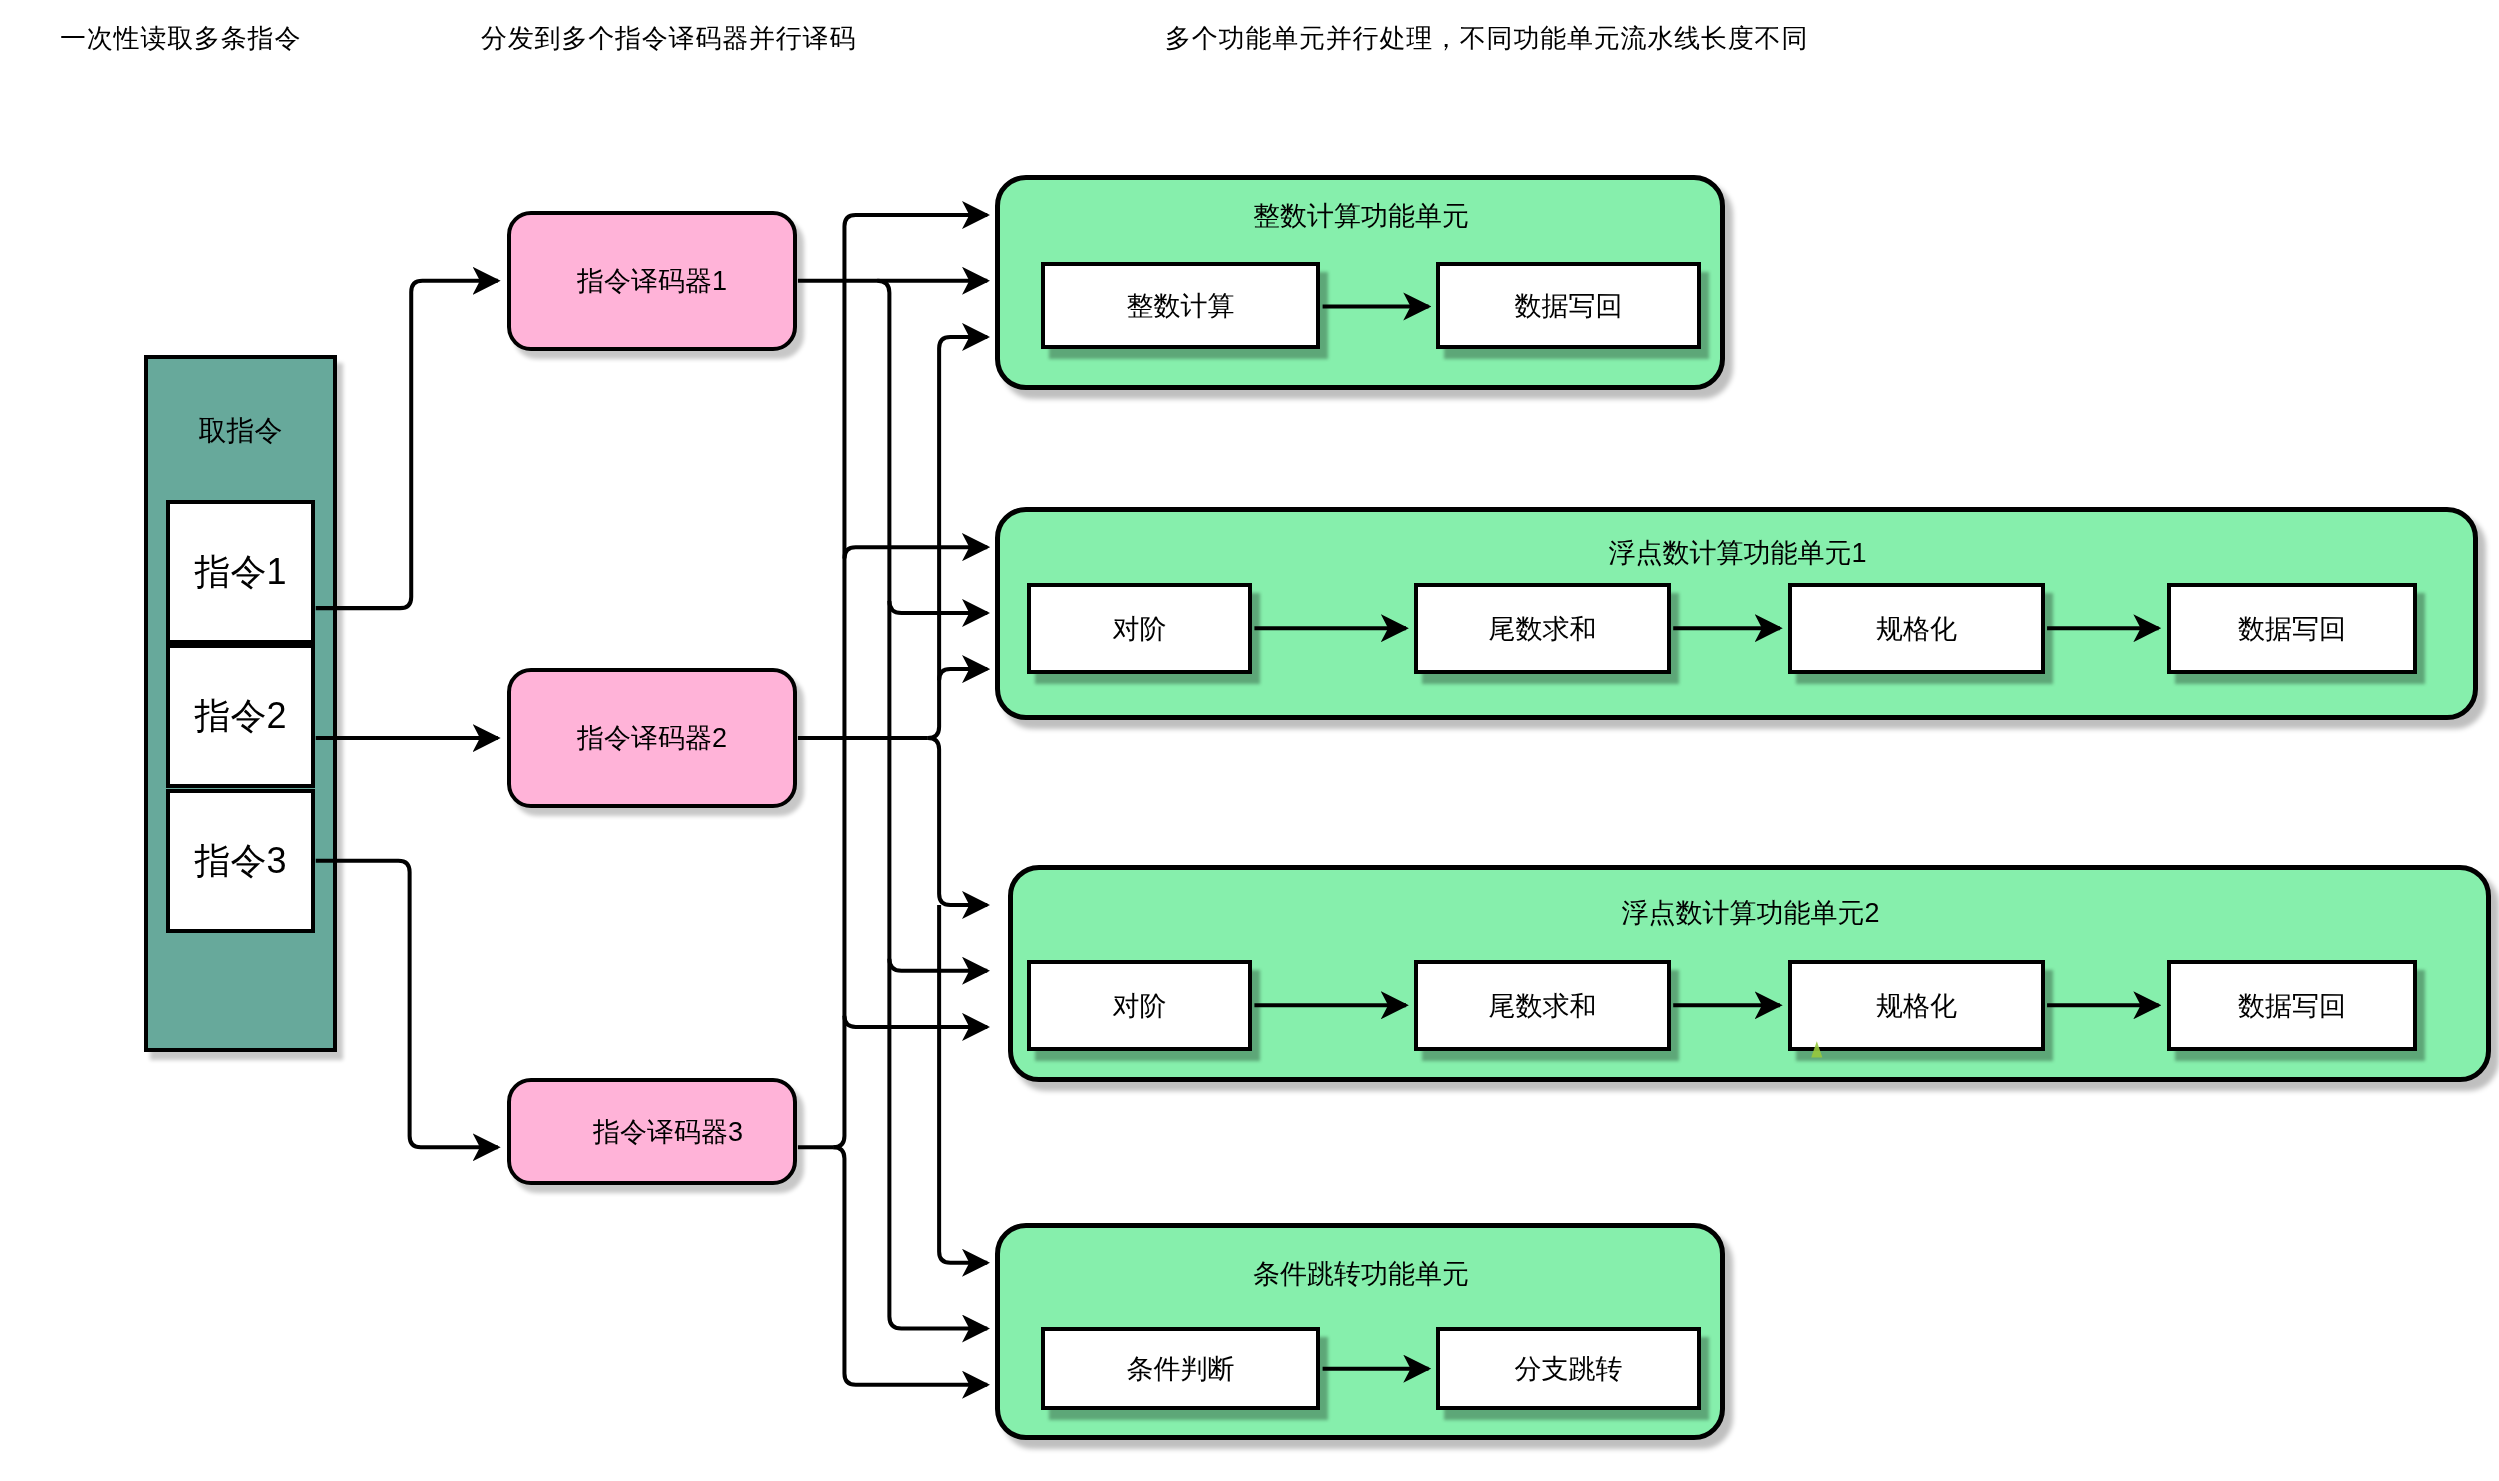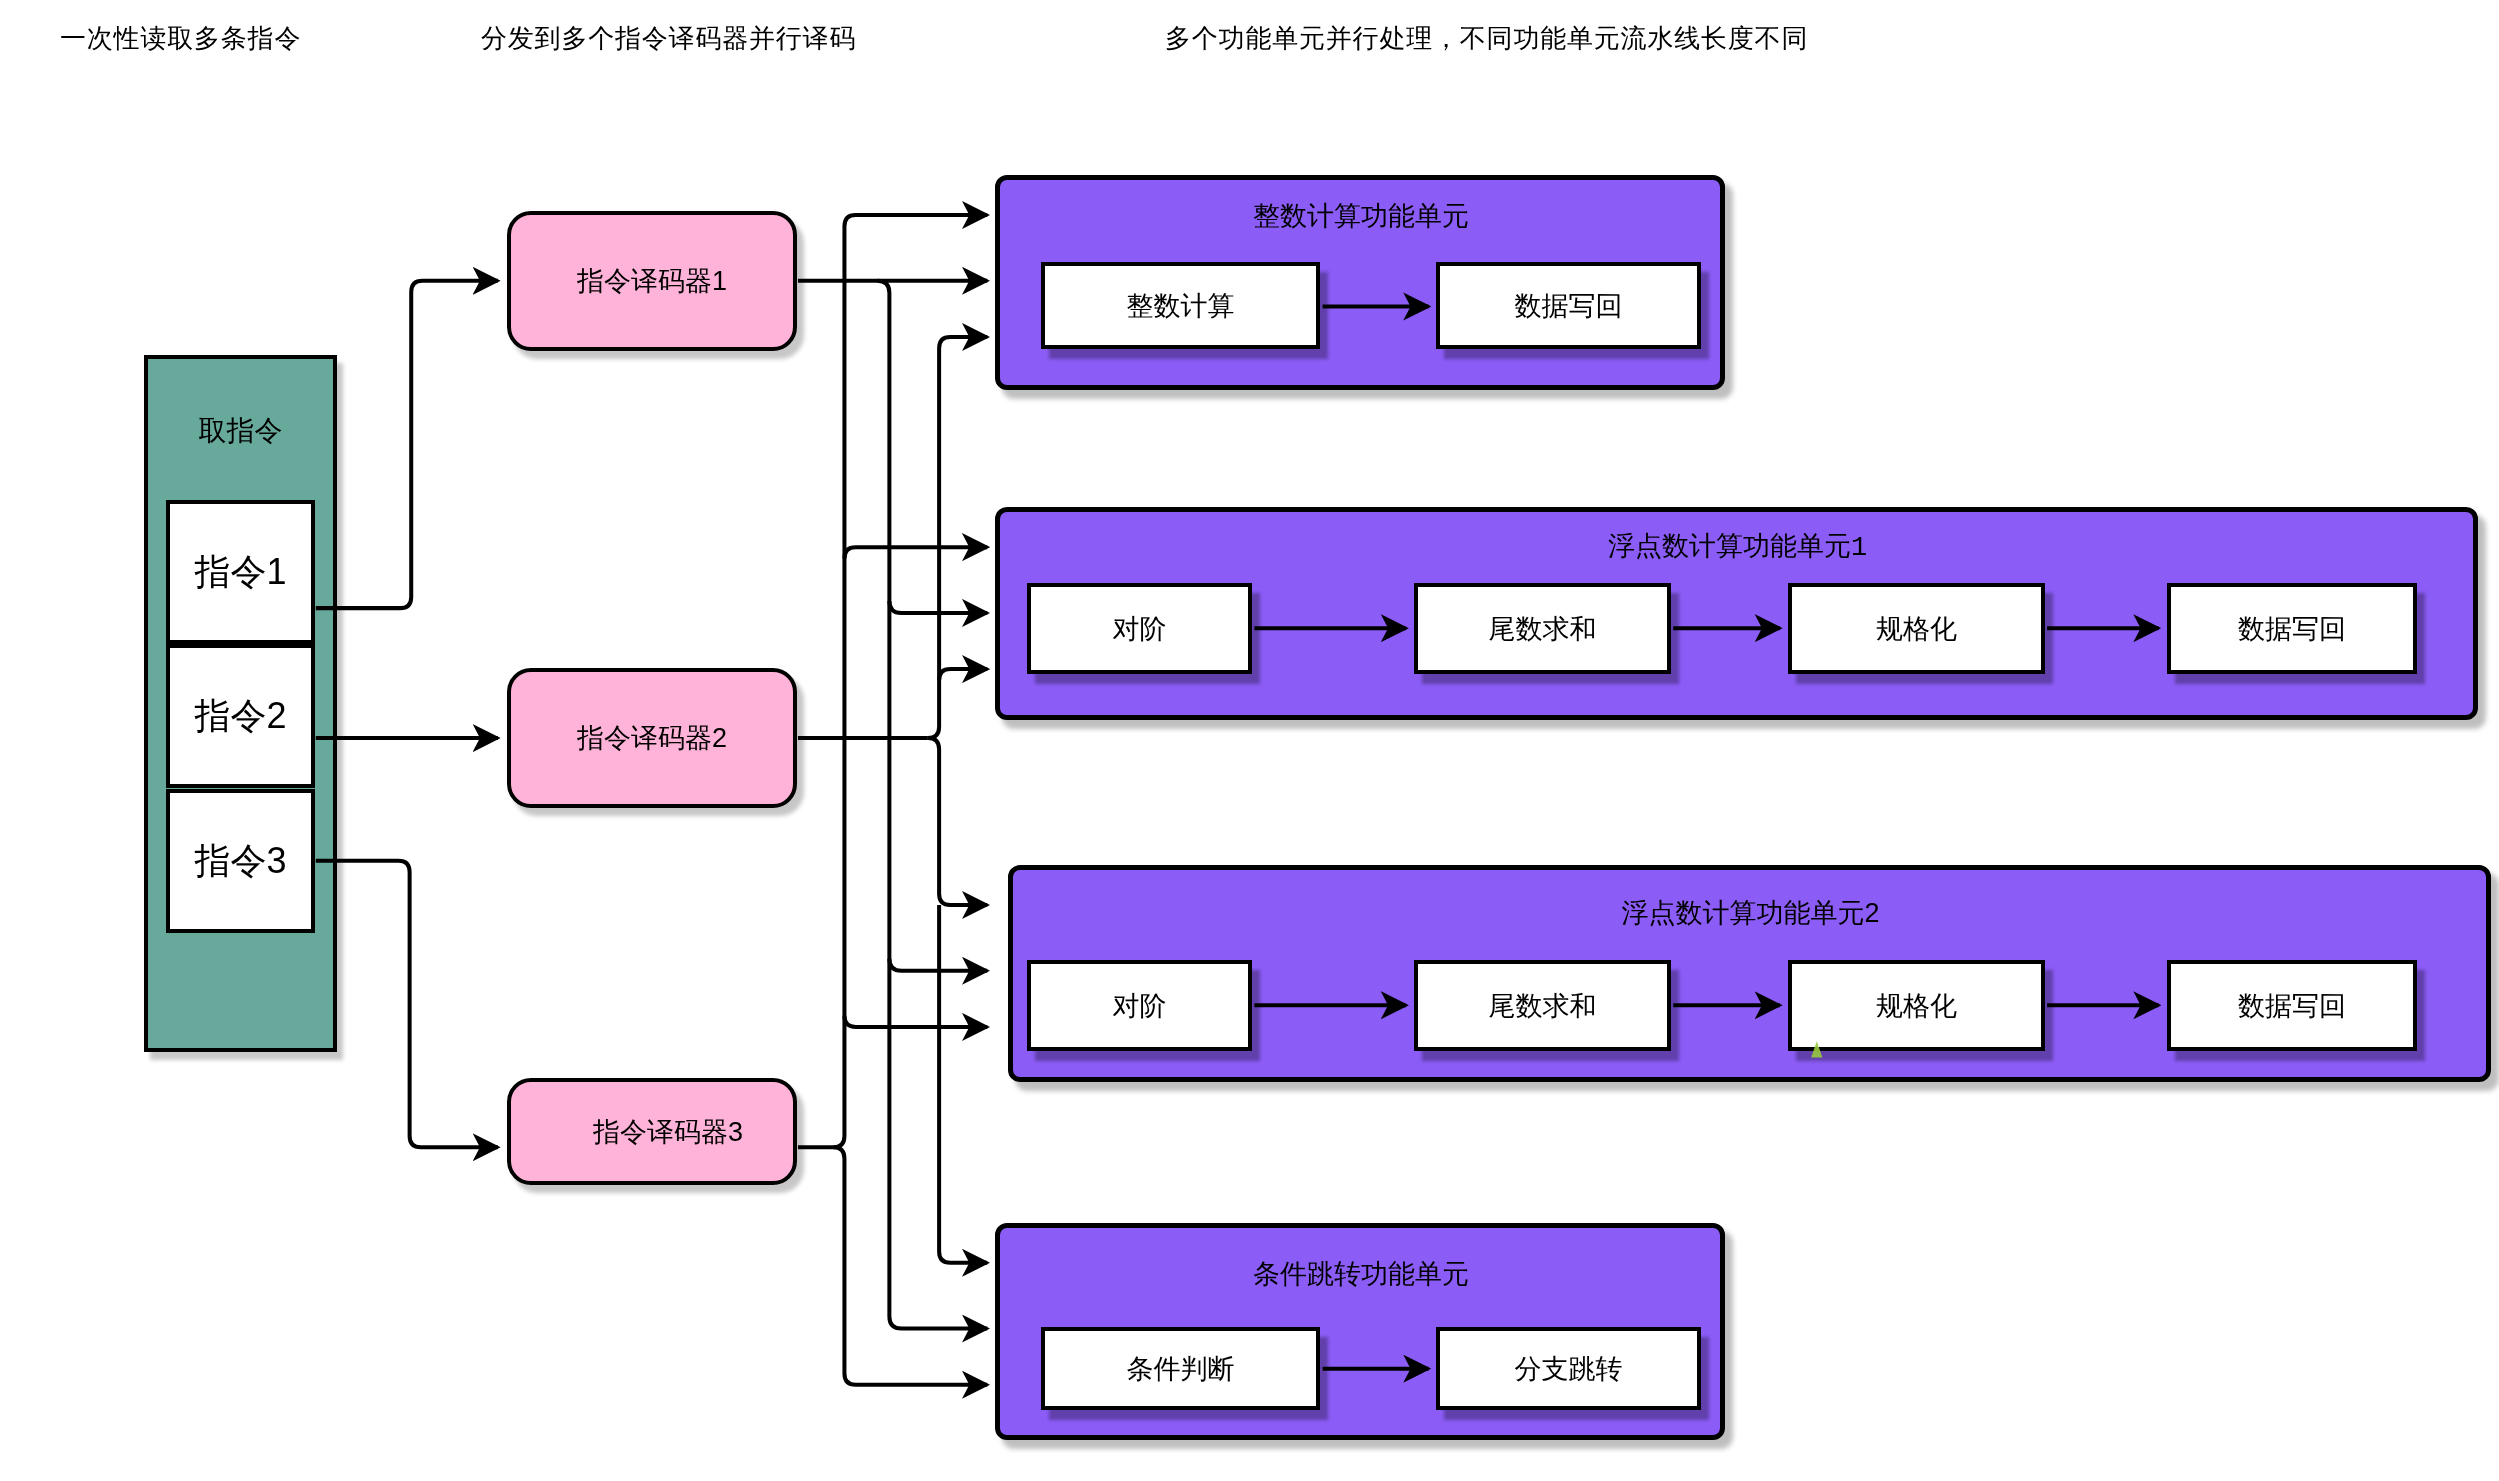--- a/index.html
+++ b/index.html
@@ -34,23 +34,23 @@
   }
   .decoder-box{
     background:#FFB3D8;
     border:4px solid #000;
     border-radius:24px;
     display:flex;align-items:center;justify-content:center;
     font-size:27px;
     box-shadow:6.4px 8px 4px rgba(0,0,0,0.22);
   }
   .unit-box{
-    background:#8b5cf6;
+    background:#86efac;
     border:5.6px solid #000;
-    border-radius:12px;
+    border-radius:31px;
     box-shadow:7.2px 8.8px 4.8px rgba(0,0,0,0.25);
   }
   .unit-title{
     font-size:27px;
     display:flex;align-items:center;justify-content:center;
     white-space:nowrap;
   }
   .stage-box{
     background:#fff;
     border:4.8px solid #000;
@@ -80,21 +80,21 @@
 <div class="abs decoder-box" style="left:507px;top:668px;width:290px;height:140px;">指令译码器2</div>
 <div class="abs decoder-box" style="left:507px;top:1078px;width:290px;height:107px;padding-left:32px;">指令译码器3</div>
 
 <div class="abs unit-box" style="left:995px;top:175px;width:730px;height:215px;">
   <div class="abs unit-title" style="left:0;top:16px;width:722px;height:40px;">整数计算功能单元</div>
 </div>
 <div class="abs stage-box" style="left:1041px;top:262px;width:279px;height:87px;">整数计算</div>
 <div class="abs stage-box" style="left:1436px;top:262px;width:265px;height:87px;">数据写回</div>
 
 <div class="abs unit-box" style="left:995px;top:507px;width:1483px;height:213px;">
-  <div class="abs unit-title" style="left:0;top:14px;width:1475px;height:40px;font-family:Liberation Mono, monospace;">浮点数计算功能单元1</div>
+  <div class="abs unit-title" style="left:0;top:21px;width:1475px;height:40px;">浮点数计算功能单元1</div>
 </div>
 <div class="abs stage-box" style="left:1027px;top:583px;width:225px;height:91px;">对阶</div>
 <div class="abs stage-box" style="left:1414px;top:583px;width:257px;height:91px;">尾数求和</div>
 <div class="abs stage-box" style="left:1788px;top:583px;width:257px;height:91px;">规格化</div>
 <div class="abs stage-box" style="left:2167px;top:583px;width:250px;height:91px;">数据写回</div>
 
 <div class="abs unit-box" style="left:995px;top:865px;width:1483px;height:217px;margin-left:13px;">
   <div class="abs unit-title" style="left:0;top:22.5px;width:1475px;height:40px;">浮点数计算功能单元2</div>
 </div>
 <div class="abs stage-box" style="left:1027px;top:960px;width:225px;height:91px;">对阶</div>

